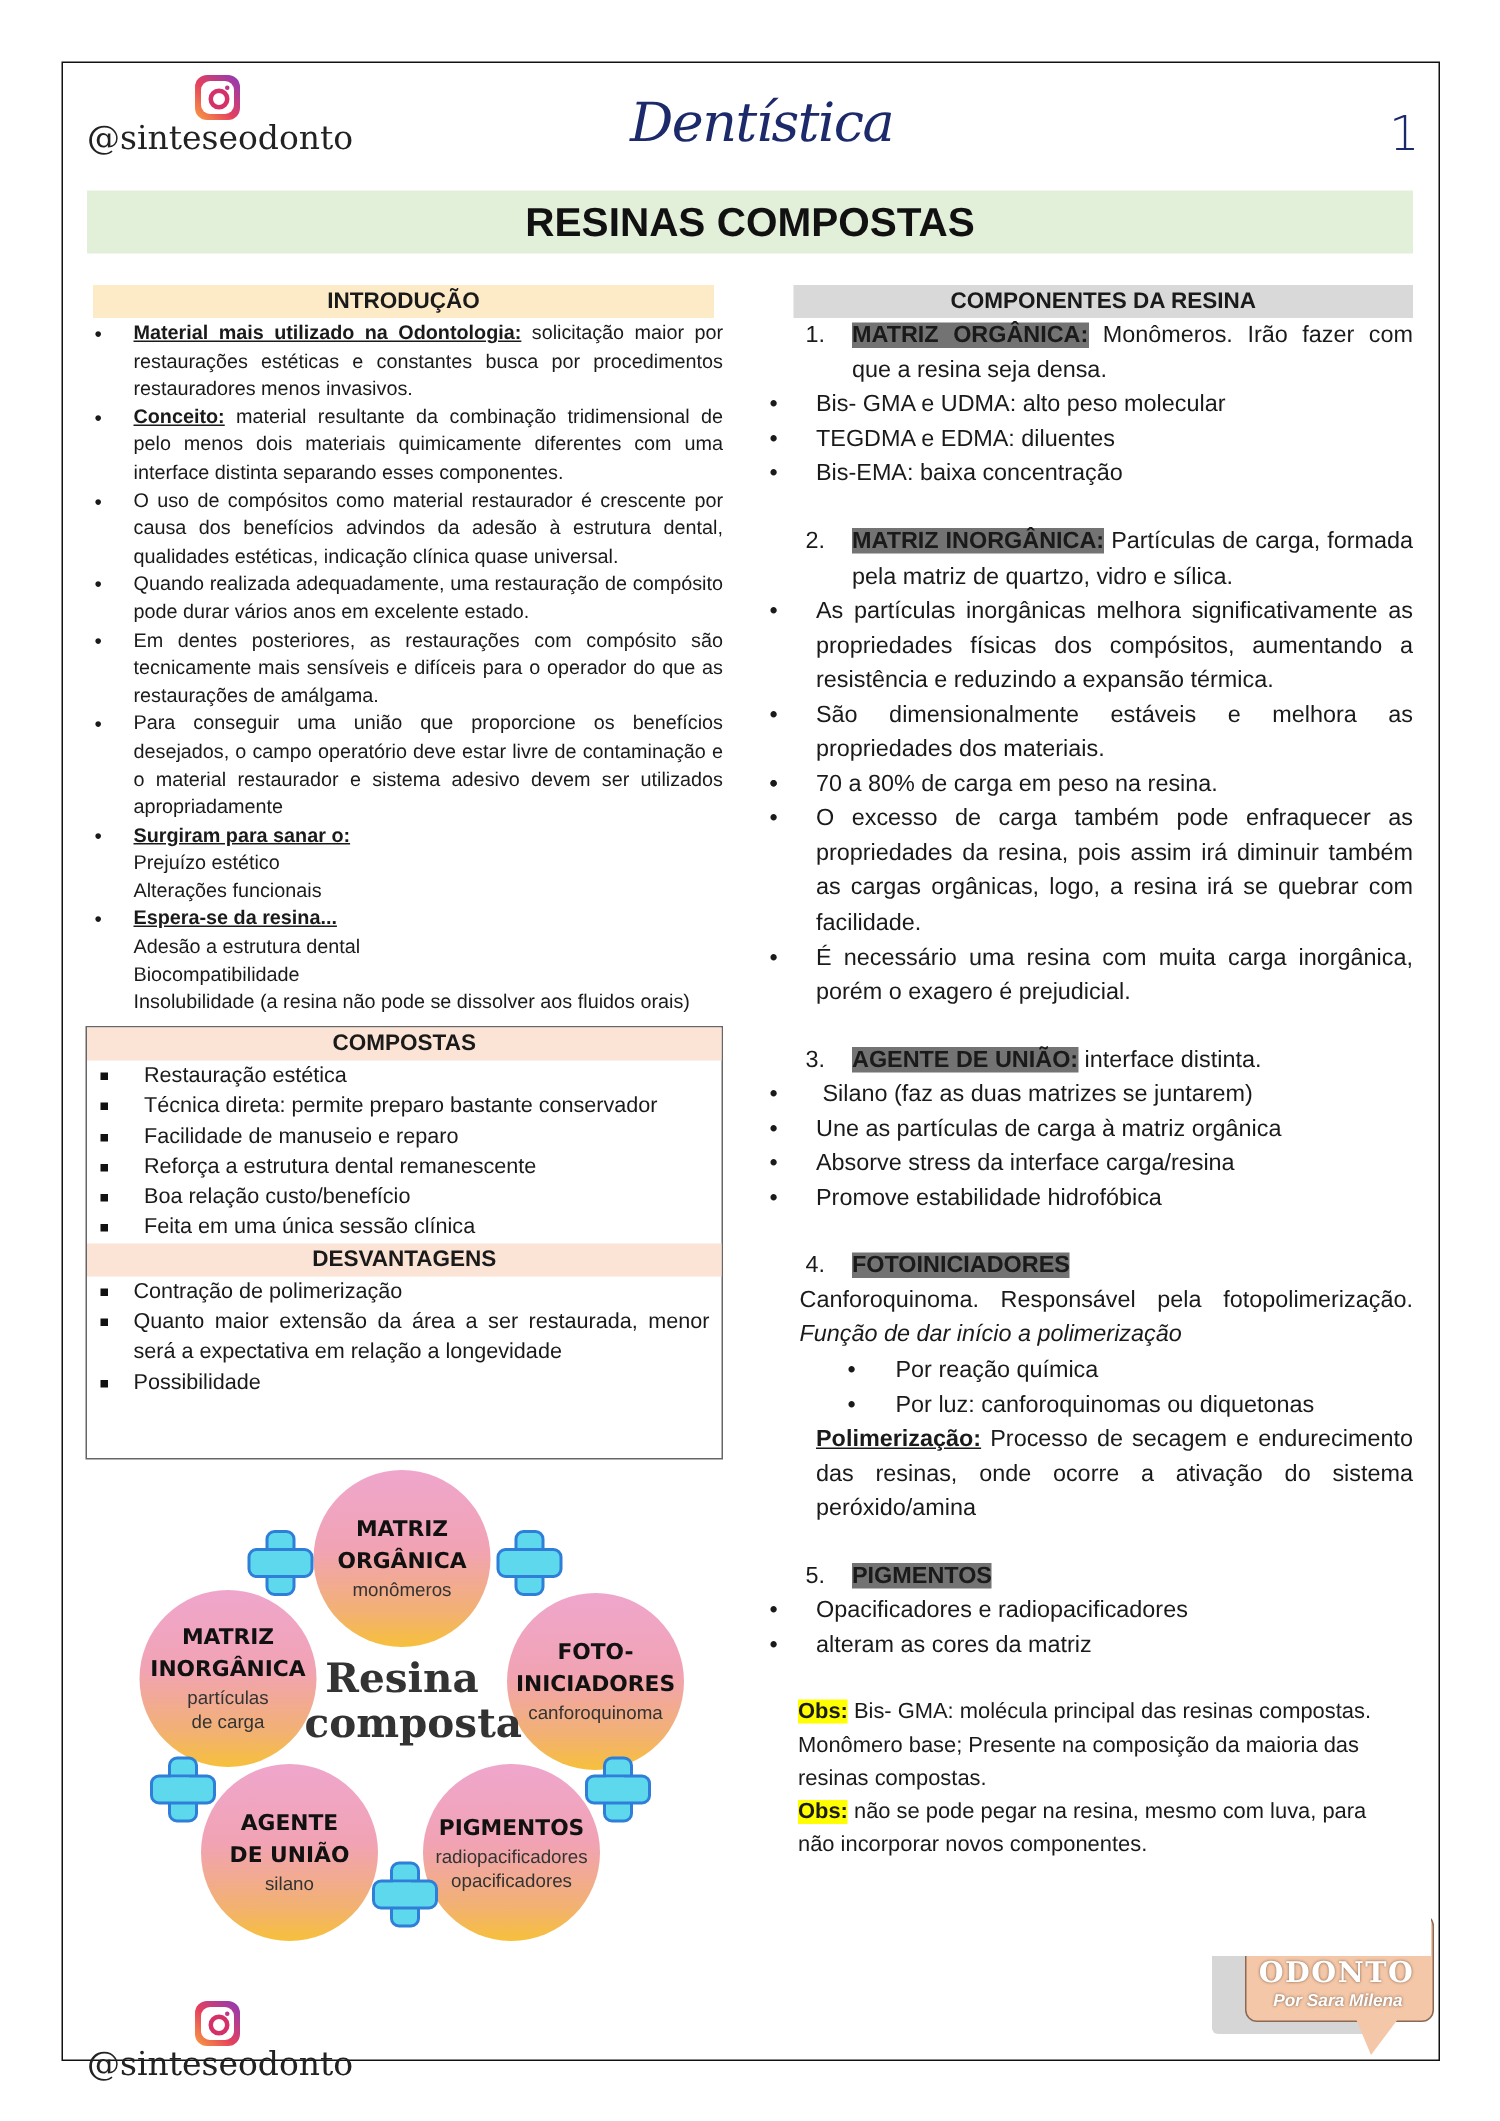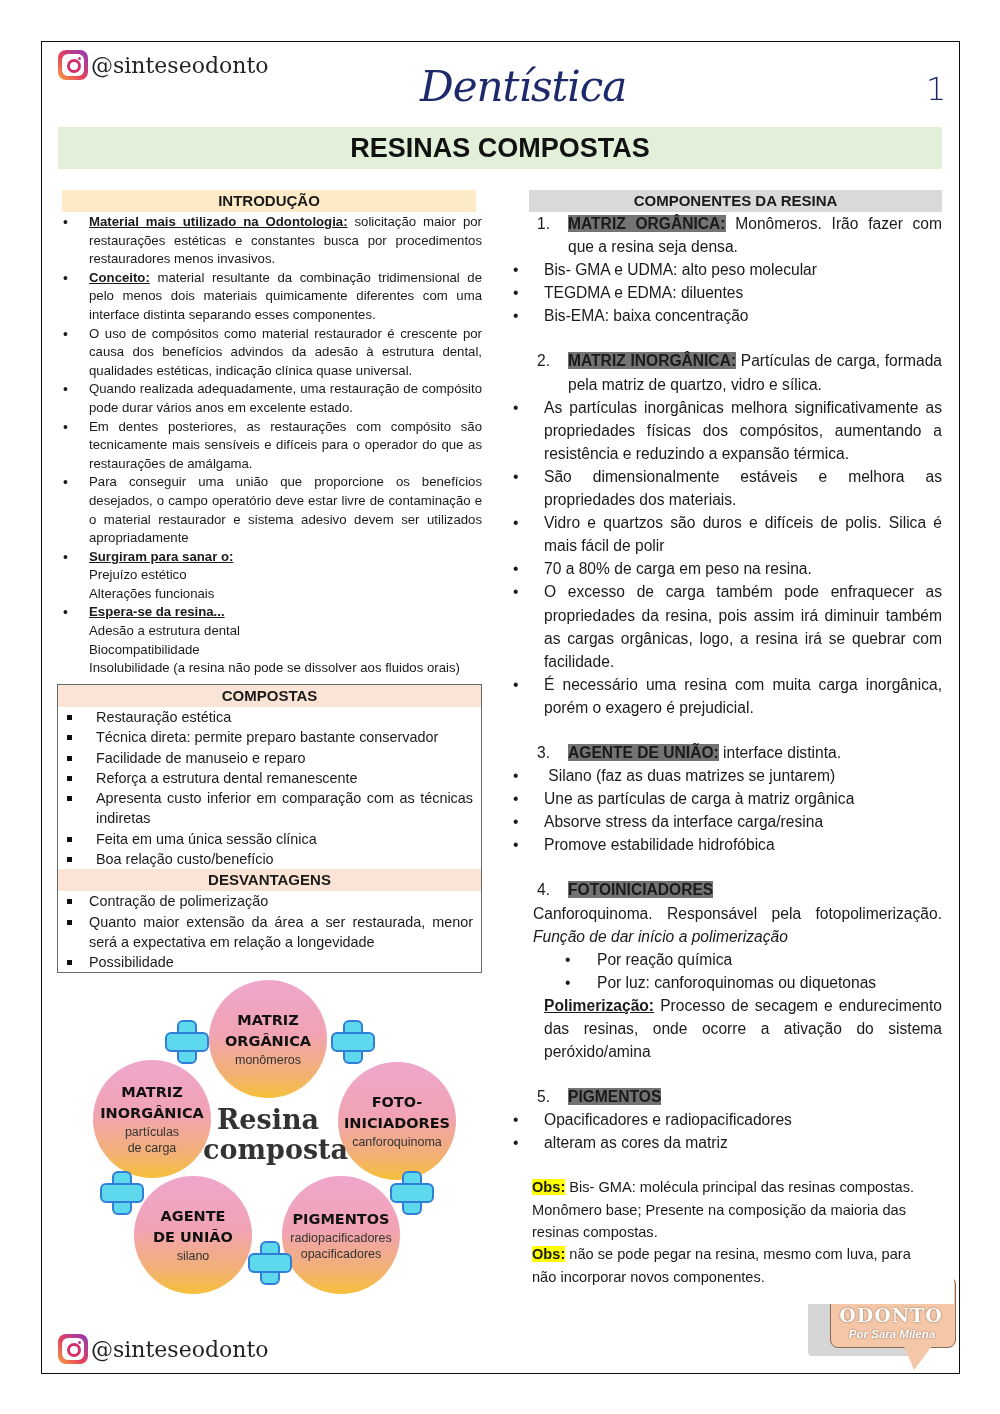--- a/index.html
+++ b/index.html
@@ -1,26 +1,26 @@
 <!DOCTYPE html>
 <html><head>
 <meta charset="utf-8">
 <style>
   * { box-sizing: border-box; margin: 0; padding: 0; }
   body { width: 1000px; height: 1414px; background: #ffffff; font-family: "Liberation Sans", sans-serif; color: #1a1a1a; position: relative; overflow: hidden; }
   .page-frame { position: absolute; left: 41px; top: 41px; width: 919px; height: 1333px; border: 1.5px solid #111; }
 
-  .ig { position: absolute; display: flex; align-items: center; }
+  .ig { position: absolute; display: flex; align-items: center; flex-direction: column; }
   .ig-icon { width: 30px; height: 30px; border-radius: 8px; background: linear-gradient(45deg, #f9a03f 0%, #e4405f 45%, #8a3ab9 100%); position: relative; margin-right: 3px; }
   .ig-icon::before { content: ""; position: absolute; left: 4px; top: 4px; width: 22px; height: 22px; border-radius: 6px; background: #fff; }
   .ig-icon::after { content: ""; position: absolute; left: 9px; top: 9px; width: 8px; height: 8px; border-radius: 50%; border: 3px solid #d6306a; background: #fff; }
   .ig-dot { position: absolute; right: 7px; top: 7px; width: 3px; height: 3px; border-radius: 50%; background: #c13584; z-index: 2; }
   .ig-handle { font-family: "DejaVu Serif", serif; font-size: 22px; color: #222; }
 
-  .subject { position: absolute; left: 420px; top: 62px; font-family: "DejaVu Serif", serif; font-style: italic; font-size: 42px; color: #1c2a6b; letter-spacing: -1px; }
+  .subject { position: absolute; left: 420px; top: 62px; font-family: "DejaVu Serif", serif; font-style: italic; font-size: 36px; color: #1c2a6b; letter-spacing: -1px; }
   .page-num { position: absolute; left: 926px; top: 70px; font-family: "DejaVu Sans", sans-serif; font-size: 32px; font-weight: 200; color: #1c2a6b; }
 
   .title-bar { position: absolute; left: 58px; top: 127px; width: 884px; height: 42px; background: #e2efd9; text-align: center; font-size: 27px; font-weight: bold; line-height: 42px; color: #111; }
 
   .col-left { position: absolute; left: 57px; top: 190px; width: 425px; }
   .sec-head { text-align: center; font-weight: bold; font-size: 15px; height: 22px; line-height: 22px; }
   .head-yellow { background: #fdebc8; margin-left: 5px; width: 414px; }
   .intro-list { list-style: none; font-size: 13.2px; line-height: 18.6px; margin-top: 1px; }
   .intro-list li { position: relative; padding-left: 32px; text-align: justify; }
   .intro-list li .b { position: absolute; left: 6px; top: 0; font-size: 14px; }
@@ -108,23 +108,22 @@
   </ul>
 </div>
 
 <div class="adv-box">
   <div class="sec-head head-peach">COMPOSTAS</div>
   <ul class="sq-list">
     <li><span class="sq"></span><span>Restauração estética</span></li>
     <li><span class="sq"></span><span>Técnica direta: permite preparo bastante conservador</span></li>
     <li><span class="sq"></span><span>Facilidade de manuseio e reparo</span></li>
     <li><span class="sq"></span><span>Reforça a estrutura dental remanescente</span></li>
-    <li><span class="sq"></span><span>Apresenta custo inferior em comparação com as técnicas indiretas</span></li>
+    <li><span class="sq"></span><span>Boa relação custo/benefício</span></li>
     <li><span class="sq"></span><span>Feita em uma única sessão clínica</span></li>
-    <li><span class="sq"></span><span>Boa relação custo/benefício</span></li>
   </ul>
   <div class="sec-head head-peach">DESVANTAGENS</div>
   <ul class="sq-list dis-list">
     <li><span class="sq"></span><span>Contração de polimerização</span></li>
     <li><span class="sq"></span><span>Quanto maior extensão da área a ser restaurada, menor será a expectativa em relação a longevidade</span></li>
     <li><span class="sq"></span><span>Possibilidade</span></li>
   </ul>
 </div>
 
 <div class="diagram">
@@ -183,21 +182,21 @@
     <li><span class="b">•</span><span>Bis- GMA e UDMA: alto peso molecular</span></li>
     <li><span class="b">•</span><span>TEGDMA e EDMA: diluentes</span></li>
     <li><span class="b">•</span><span>Bis-EMA: baixa concentração</span></li>
   </ul>
   <div class="gap"></div>
 
   <div class="num-item"><span class="n">2.</span><span class="hl">MATRIZ INORGÂNICA:</span><span> Partículas de carga, formada pela matriz de quartzo, vidro e sílica.</span></div>
   <ul class="dot-list">
     <li><span class="b">•</span><span>As partículas inorgânicas melhora significativamente as propriedades físicas dos compósitos, aumentando a resistência e reduzindo a expansão térmica.</span></li>
     <li><span class="b">•</span><span>São dimensionalmente estáveis e melhora as propriedades dos materiais.</span></li>
-    <li><span class="b">•</span><span>Vidro e quartzos são duros e difíceis de polis. Silica é mais fácil de polir</span></li>
+    <li><span class="b">•</span></li>
     <li><span class="b">•</span><span>70 a 80% de carga em peso na resina.</span></li>
     <li><span class="b">•</span><span>O excesso de carga também pode enfraquecer as propriedades da resina, pois assim irá diminuir também as cargas orgânicas, logo, a resina irá se quebrar com facilidade.</span></li>
     <li><span class="b">•</span><span>É necessário uma resina com muita carga inorgânica, porém o exagero é prejudicial.</span></li>
   </ul>
   <div class="gap"></div>
 
   <div class="num-item"><span class="n">3.</span><span class="hl">AGENTE DE UNIÃO:</span><span> interface distinta.</span></div>
   <ul class="dot-list">
     <li><span class="b">•</span>&nbsp;<span>Silano (faz as duas matrizes se juntarem)</span></li>
     <li><span class="b">•</span><span>Une as partículas de carga à matriz orgânica</span></li>

